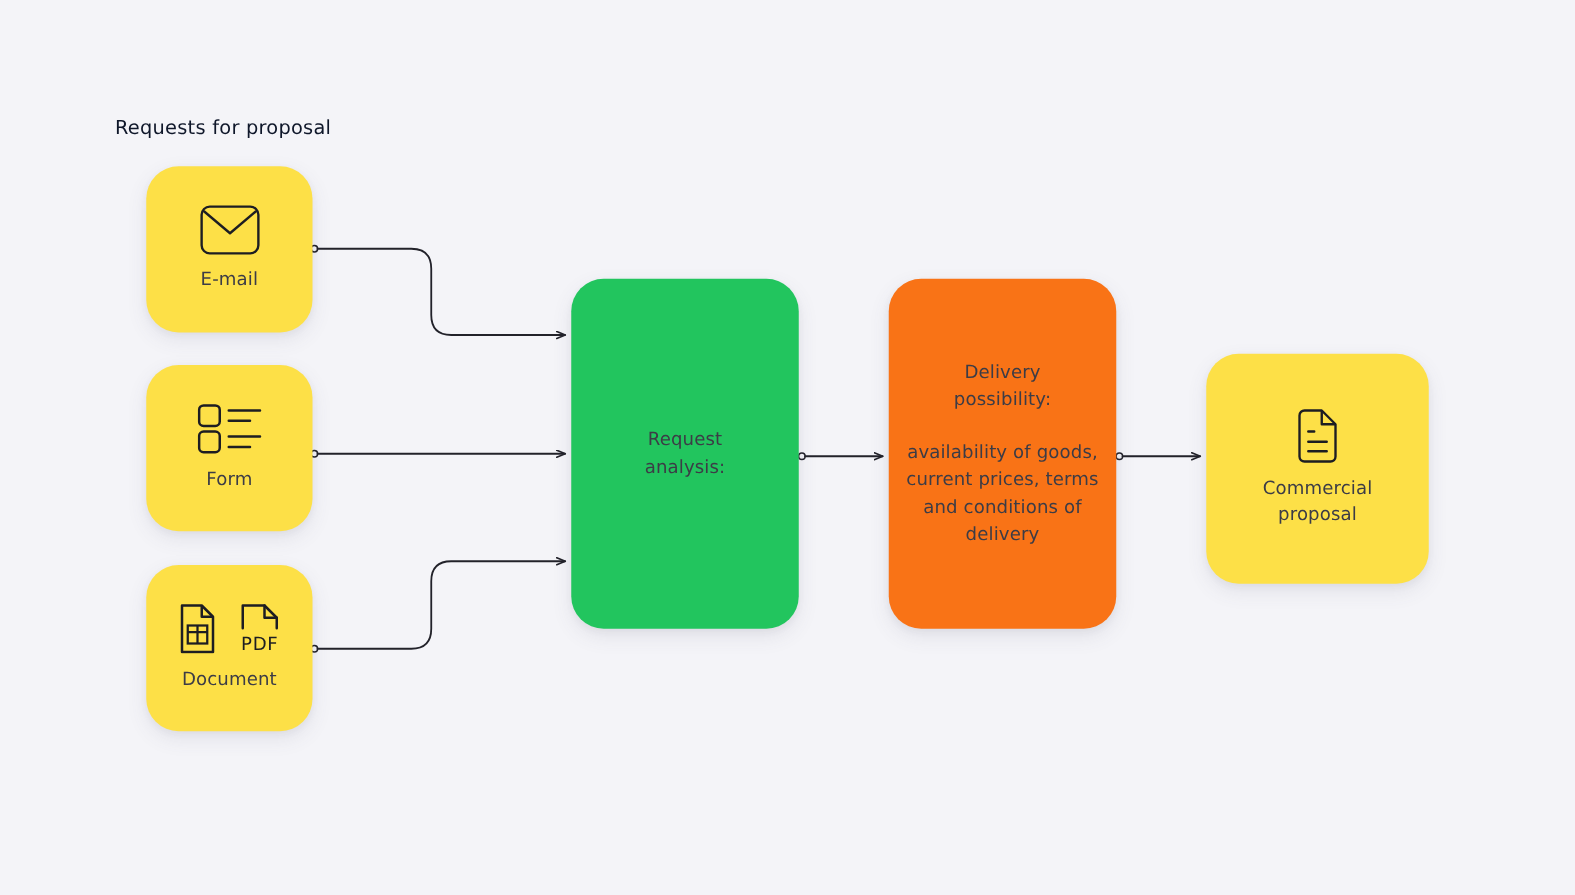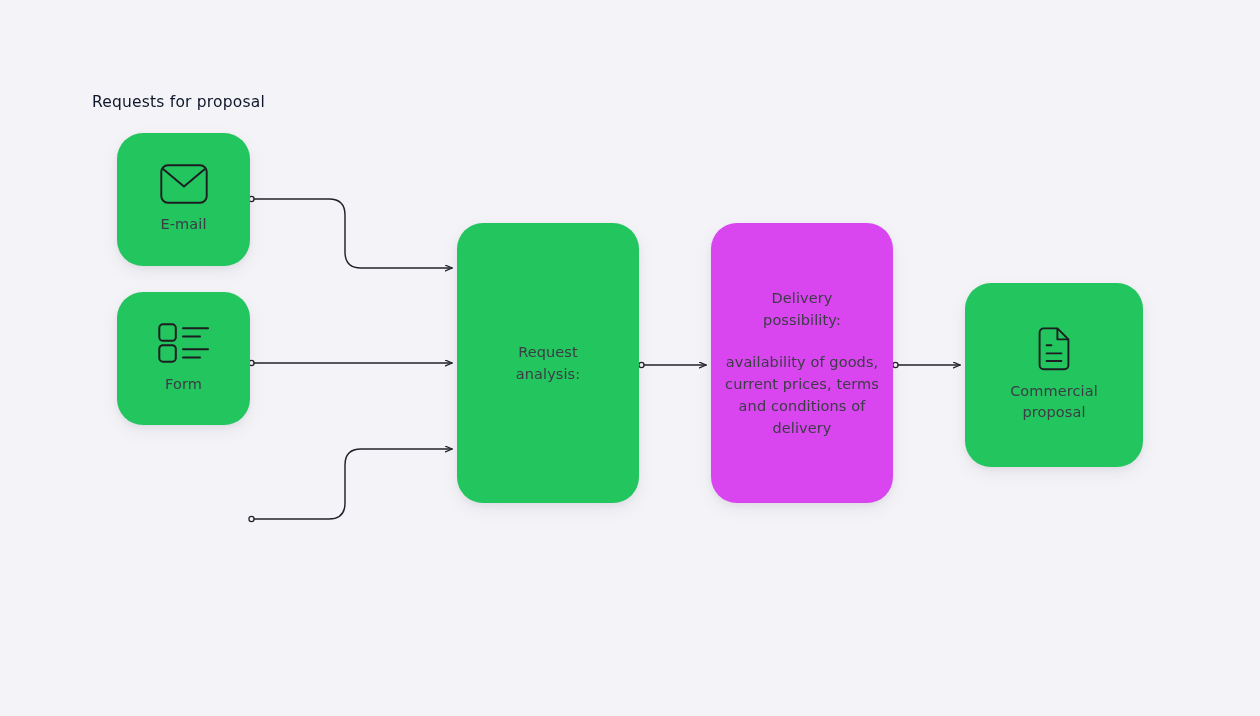--- a/index.html
+++ b/index.html
@@ -30,21 +30,21 @@
   }
   .node {
     position: absolute;
     box-sizing: border-box;
     display: flex;
     flex-direction: column;
     align-items: center;
     justify-content: center;
   }
   .card-white {
-    background: #22c55e;
+    background: #fde047;
     border-radius: 26px;
     box-shadow: 0 6px 16px rgba(80, 80, 110, 0.10),
                 0 2px 5px rgba(80, 80, 110, 0.06);
   }
   .card-source {
     width: 133px;
     height: 133px;
   }
   .node-icon {
     display: flex;
@@ -151,27 +151,43 @@
       <svg width="52" height="42" viewBox="0 0 52 42" xmlns="http://www.w3.org/2000/svg">
         <rect x="1.3" y="2.3" width="16.5" height="16.5" rx="3.6" fill="none" stroke="#1d1d22" stroke-width="2"></rect>
         <rect x="1.3" y="23.2" width="16.5" height="16.5" rx="3.6" fill="none" stroke="#1d1d22" stroke-width="2"></rect>
         <path d="M25,6.3 L50,6.3 M25,14.6 L42,14.6
                  M25,27.2 L50,27.2 M25,35.5 L42,35.5" stroke="#1d1d22" stroke-width="2" stroke-linecap="round"></path>
       </svg>
     </div>
     <div class="node-label">Form</div>
   </div>
 
+  <div class="node card-white card-source" style="left:117px; top:452px;">
+    <div class="node-icon" style="gap:18px;">
+      <svg width="30" height="40" viewBox="0 0 30 40" xmlns="http://www.w3.org/2000/svg">
+        <path d="M2.6,1.4 L18.4,1.4 L27.4,10.4 L27.4,38.6 L2.6,38.6 Z" fill="none" stroke="#1d1d22" stroke-width="2" stroke-linejoin="round"></path>
+        <path d="M18.4,1.4 L18.4,10.4 L27.4,10.4" fill="none" stroke="#1d1d22" stroke-width="2" stroke-linejoin="round"></path>
+        <rect x="7.2" y="17.4" width="15.6" height="14.4" fill="none" stroke="#1d1d22" stroke-width="1.8"></rect>
+        <path d="M7.2,22.6 L22.8,22.6 M15,17.4 L15,31.8" stroke="#1d1d22" stroke-width="1.8"></path>
+      </svg>
+      <svg width="34" height="42" viewBox="0 0 34 42" xmlns="http://www.w3.org/2000/svg">
+        <path d="M3.2,20.5 L3.2,2.4 L20.6,2.4 L30.4,12.2 L30.4,20.5" fill="none" stroke="#1d1d22" stroke-width="2" stroke-linejoin="round" stroke-linecap="round"></path>
+        <path d="M20.6,2.4 L20.6,12.2 L30.4,12.2" fill="none" stroke="#1d1d22" stroke-width="2" stroke-linejoin="round" stroke-linecap="round"></path>
+        <text x="16.8" y="38" text-anchor="middle" font-family="DejaVu Sans, sans-serif" font-size="14.5" letter-spacing="0.6" fill="#1d1d22">PDF</text>
+      </svg>
+    </div>
+    <div class="node-label">Document</div>
+  </div>
 
   <div class="node card-process" style="left:457px; top:223px; height:280px; background:#22c55e;">
     <div class="proc-head" style="white-space:pre-line;">Request
 analysis:</div>
   </div>
 
-  <div class="node card-process" style="left:711px; top:223px; height:280px; background:#d946ef;">
+  <div class="node card-process" style="left:711px; top:223px; height:280px; background:#f97316;">
     <div class="proc-head" style="white-space:pre-line;">Delivery
 possibility:</div>
     <div class="proc-body">availability of goods, current prices, terms and conditions of delivery</div>
   </div>
 
   <div class="node card-white card-result" style="left:965px; top:283px;">
     <div class="node-icon">
       <svg width="34" height="44" viewBox="0 0 34 44" xmlns="http://www.w3.org/2000/svg">
         <path d="M2.6,5.4 A4,4 0 0 1 6.6,1.4 L20.4,1.4 L31.4,12.4 L31.4,38.2
                  A4,4 0 0 1 27.4,42.2 L6.6,42.2 A4,4 0 0 1 2.6,38.2 Z" fill="none" stroke="#1d1d22" stroke-width="1.9" stroke-linejoin="round"></path>

